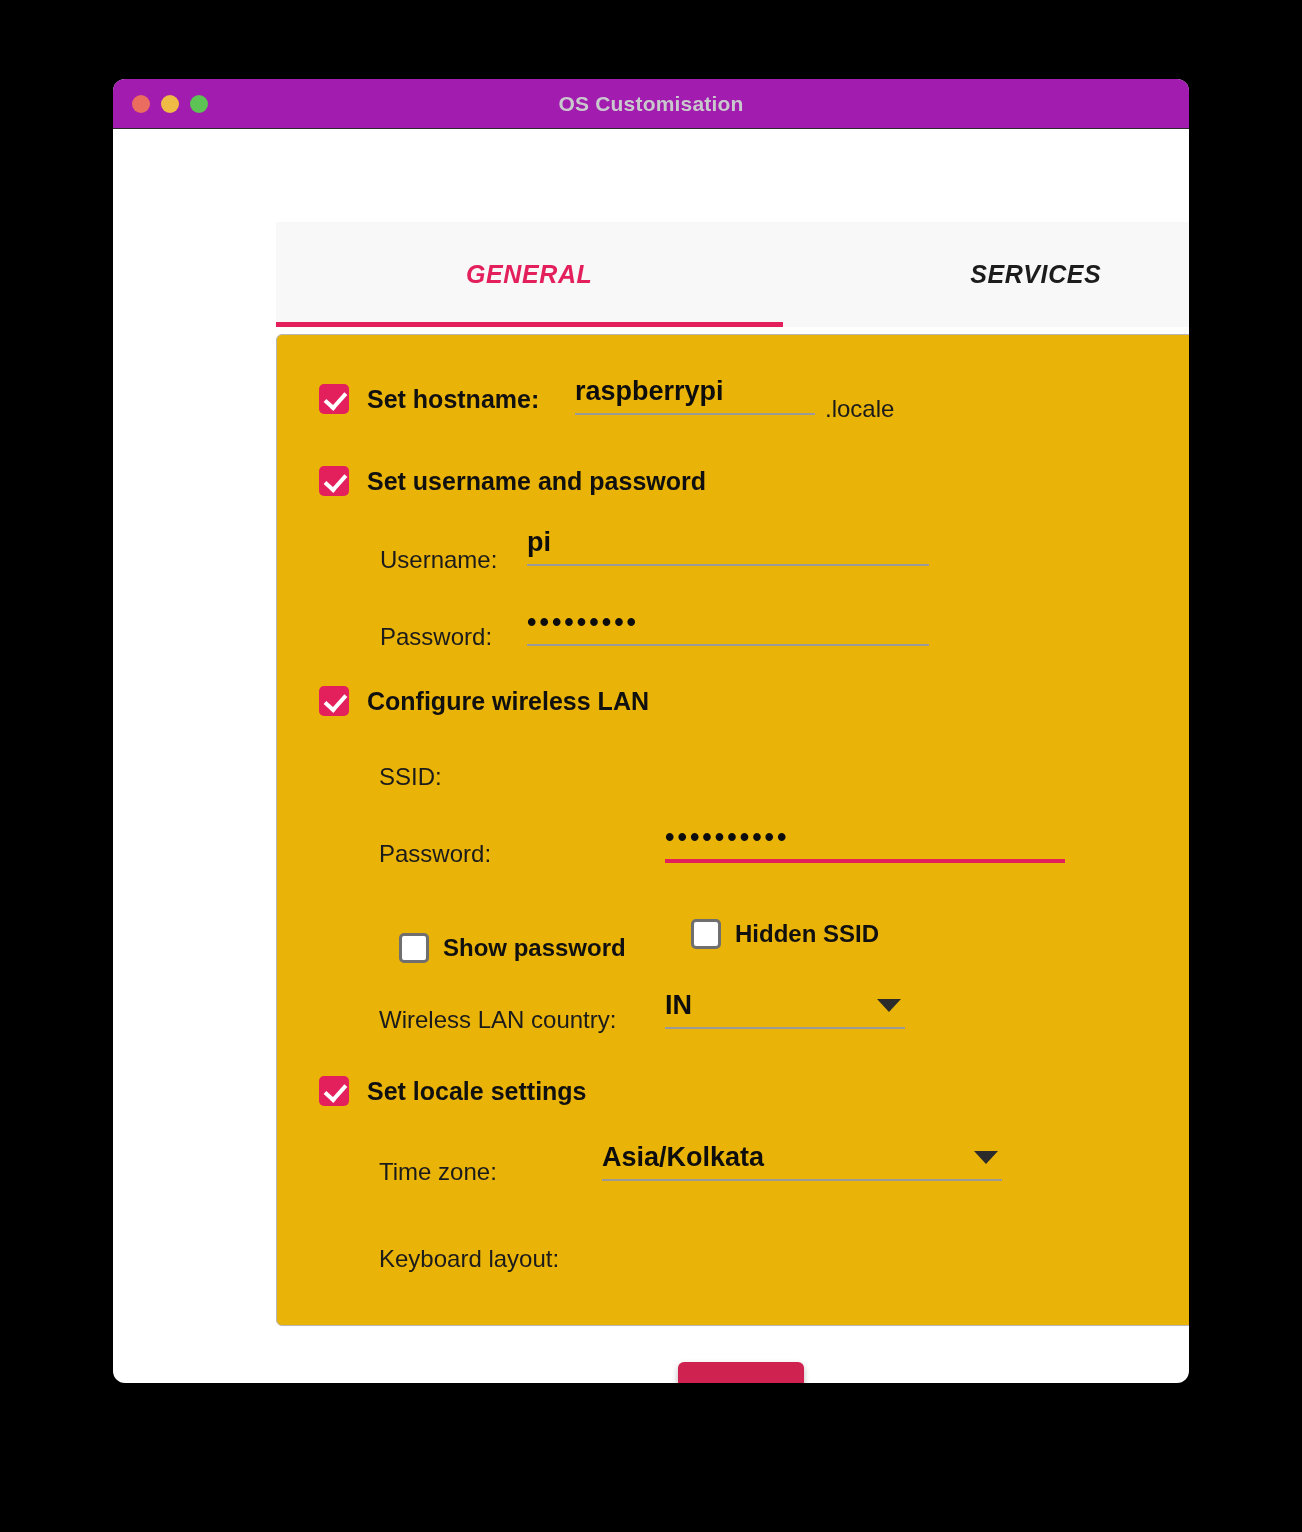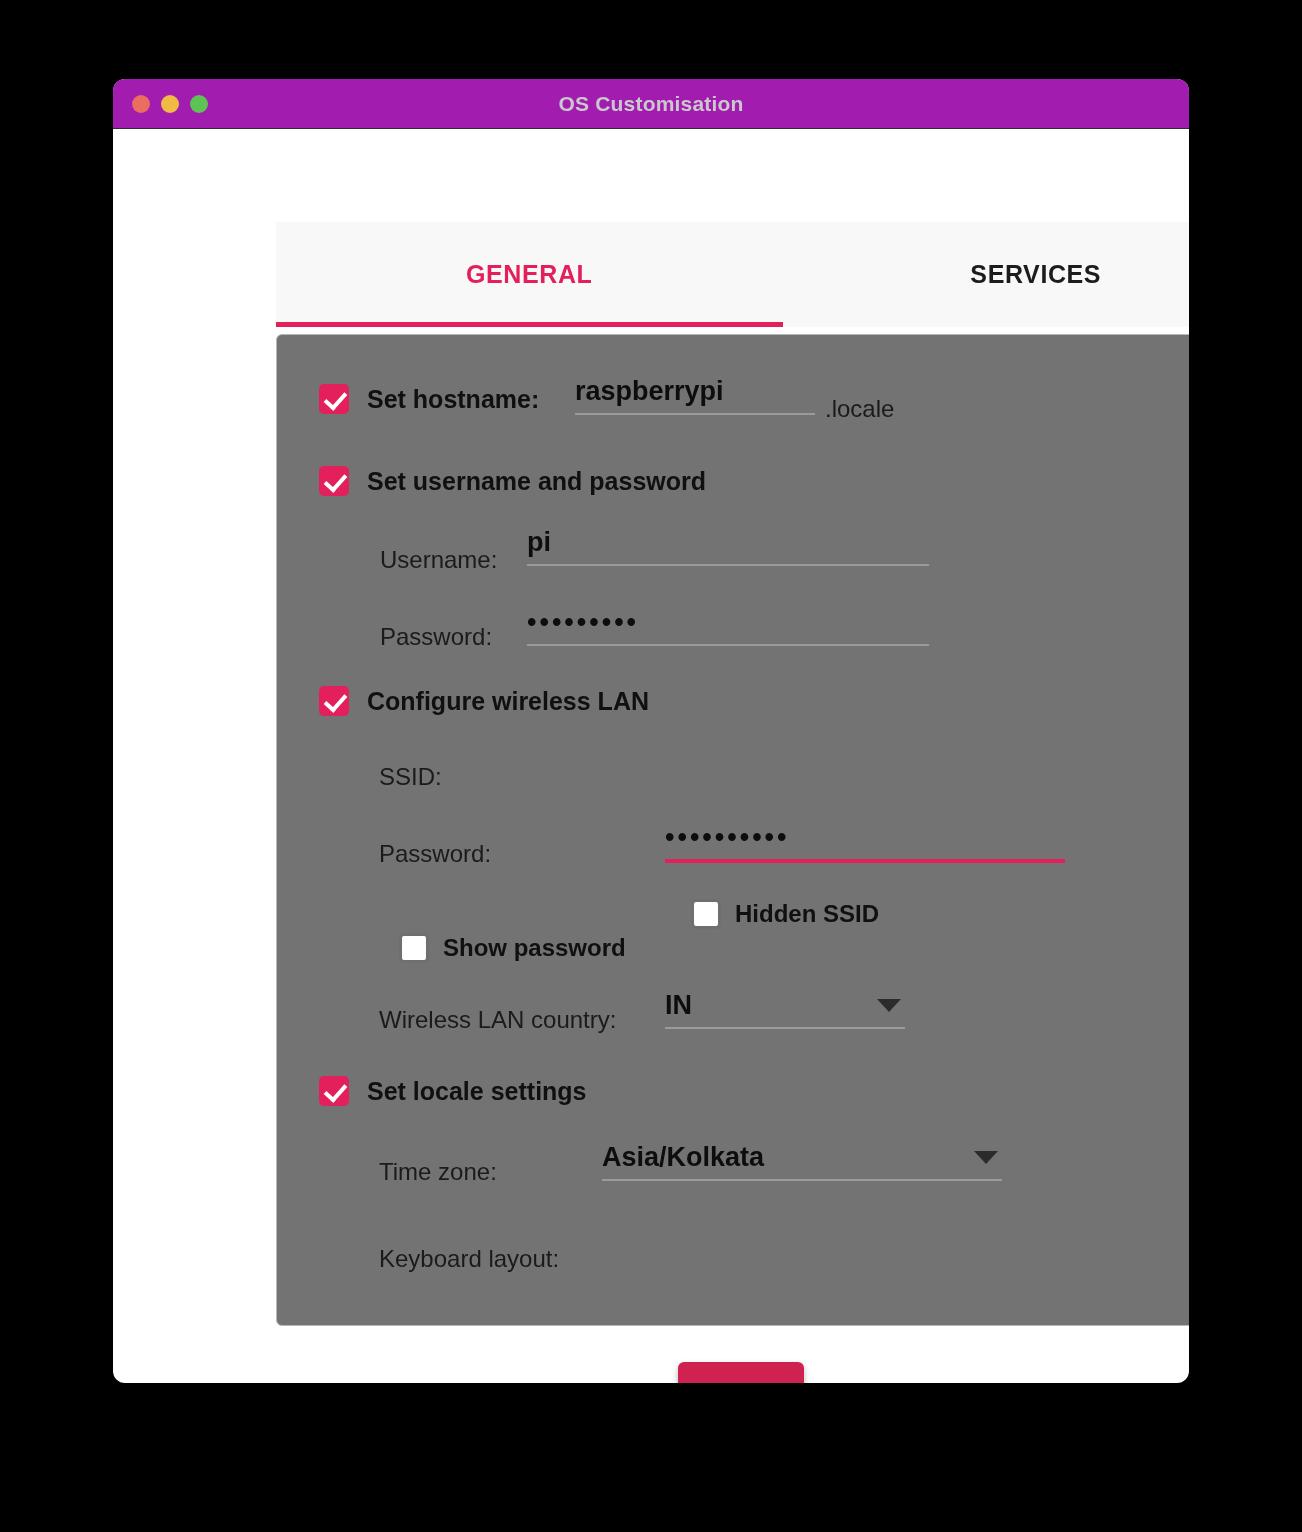--- a/index.html
+++ b/index.html
@@ -55,38 +55,39 @@
     position: relative;
     display: flex;
     align-items: center;
     justify-content: center;
     font-size: 25px;
     font-weight: bold;
     letter-spacing: 0.6px;
     color: #1c1c1c;
     cursor: pointer;
     user-select: none;
+    font-style: italic;
   }
   .tab.active { color: #e3205c; }
   .tab.active::after {
     content: "";
     position: absolute;
     left: 0; right: 0; bottom: 0;
     height: 5px;
     background: #e3205c;
   }
 
   
   #card {
     position: absolute;
     left: 163px; top: 255px;
     width: 1013px; height: 992px;
     border: 1px solid #b7b7b7;
     border-radius: 6px;
-    background: #737373;
+    background: #eab308;
   }
 
   
   .row { position: absolute; display: flex; align-items: center; }
 
   .cb {
     width: 30px; height: 30px;
     border-radius: 5px;
     flex: none;
     position: relative;
@@ -244,21 +245,21 @@
 
     <div class="field-label" style="position:absolute; left:102px; top:505px;">Password:</div>
     <div class="input focused" style="left:388px; top:487px; width:400px;">
       <span class="dots">••••••••••</span>
     </div>
 
     <div class="row" style="left:122px; top:598px;">
       <div class="cb unchecked"></div>
       <div class="cb-label">Show password</div>
     </div>
-    <div class="row" style="left:414px; top:564px;">
+    <div class="row" style="left:414px; top:584px;">
       <div class="cb unchecked"></div>
       <div class="cb-label">Hidden SSID</div>
     </div>
 
     <div class="field-label" style="position:absolute; left:102px; top:671px;">Wireless LAN country:</div>
     <div class="select" style="left:388px; top:655px; width:240px;">
       <span class="val">IN</span>
       <span class="caret"></span>
     </div>
 

